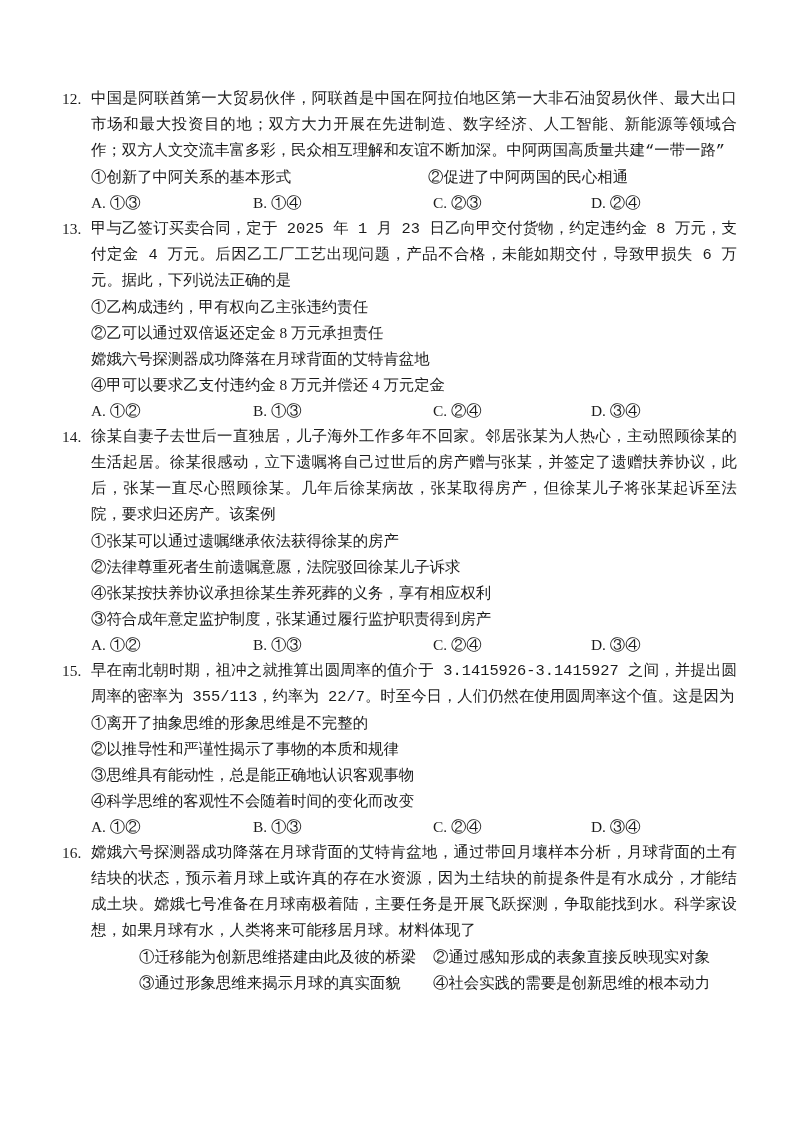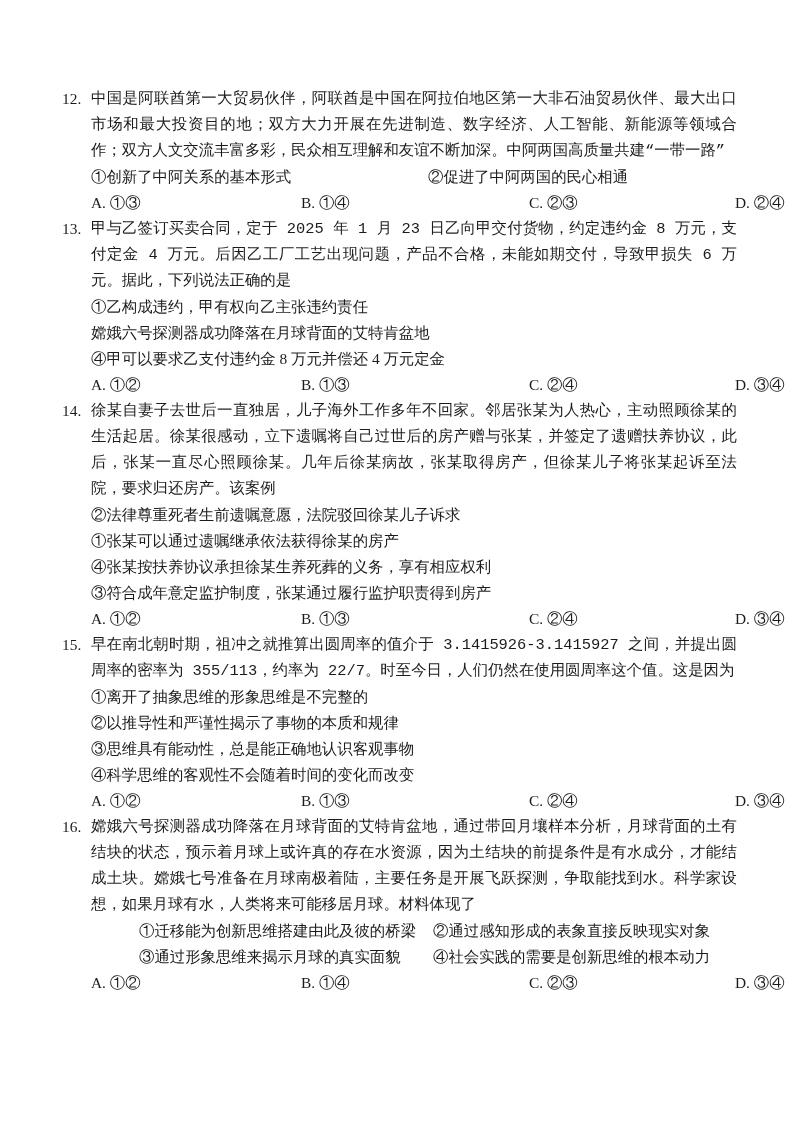--- a/index.html
+++ b/index.html
@@ -16,21 +16,21 @@
     color: #1b1b1b;
     overflow: hidden;
   }
   .q { position: relative; padding-left: 29px; }
   .qnum { position: absolute; left: 0; top: 0; }
   .stem { text-align: justify; text-justify: inter-ideograph; font-family: Liberation Mono, monospace; }
   .optline { white-space: nowrap; }
   .optrow { display: flex; }
   .optrow .c1a { flex: 0 0 337px; }
   .optrow .c1b { flex: 0 0 294px; margin-left: 48px; }
-  .choices { display: grid; grid-template-columns: 162px 180px 158px 1fr; gap: 48px; }
+  .choices { display: grid; grid-template-columns: 162px 180px 158px 1fr; }
   .choice { white-space: nowrap; }
   .footer {
     margin-top: 12px;
     text-align: center;
     font-weight: bold;
     font-size: 16px;
     line-height: 26px;
   }
   .footer .gap { display: inline-block; width: 18px; }
 </style>
@@ -51,35 +51,36 @@
       <span class="choice">B. ①④</span>
       <span class="choice">C. ②③</span>
       <span class="choice">D. ②④</span>
     </div>
   </div>
 
   <div class="q">
     <span class="qnum">13.</span>
     <div class="stem">甲与乙签订买卖合同，定于 2025 年 1 月 23 日乙向甲交付货物，约定违约金 8 万元，支付定金 4 万元。后因乙工厂工艺出现问题，产品不合格，未能如期交付，导致甲损失 6 万元。据此，下列说法正确的是</div>
     <div class="optline">①乙构成违约，甲有权向乙主张违约责任</div>
+    <div class="optline">②乙可以通过双倍返还定金 8 万元承担责任</div>
     <div class="optline">嫦娥六号探测器成功降落在月球背面的艾特肯盆地</div>
     <div class="optline">④甲可以要求乙支付违约金 8 万元并偿还 4 万元定金</div>
     <div class="choices">
       <span class="choice">A. ①②</span>
       <span class="choice">B. ①③</span>
       <span class="choice">C. ②④</span>
       <span class="choice">D. ③④</span>
     </div>
   </div>
 
   <div class="q">
     <span class="qnum">14.</span>
     <div class="stem">徐某自妻子去世后一直独居，儿子海外工作多年不回家。邻居张某为人热心，主动照顾徐某的生活起居。徐某很感动，立下遗嘱将自己过世后的房产赠与张某，并签定了遗赠扶养协议，此后，张某一直尽心照顾徐某。几年后徐某病故，张某取得房产，但徐某儿子将张某起诉至法院，要求归还房产。该案例</div>
+    <div class="optline">①张某可以通过遗嘱继承依法获得徐某的房产</div>
     <div class="optline">②法律尊重死者生前遗嘱意愿，法院驳回徐某儿子诉求</div>
-    <div class="optline">①张某可以通过遗嘱继承依法获得徐某的房产</div>
     <div class="optline">④张某按扶养协议承担徐某生养死葬的义务，享有相应权利</div>
     <div class="optline">③符合成年意定监护制度，张某通过履行监护职责得到房产</div>
     <div class="choices">
       <span class="choice">A. ①②</span>
       <span class="choice">B. ①③</span>
       <span class="choice">C. ②④</span>
       <span class="choice">D. ③④</span>
     </div>
   </div>
 

